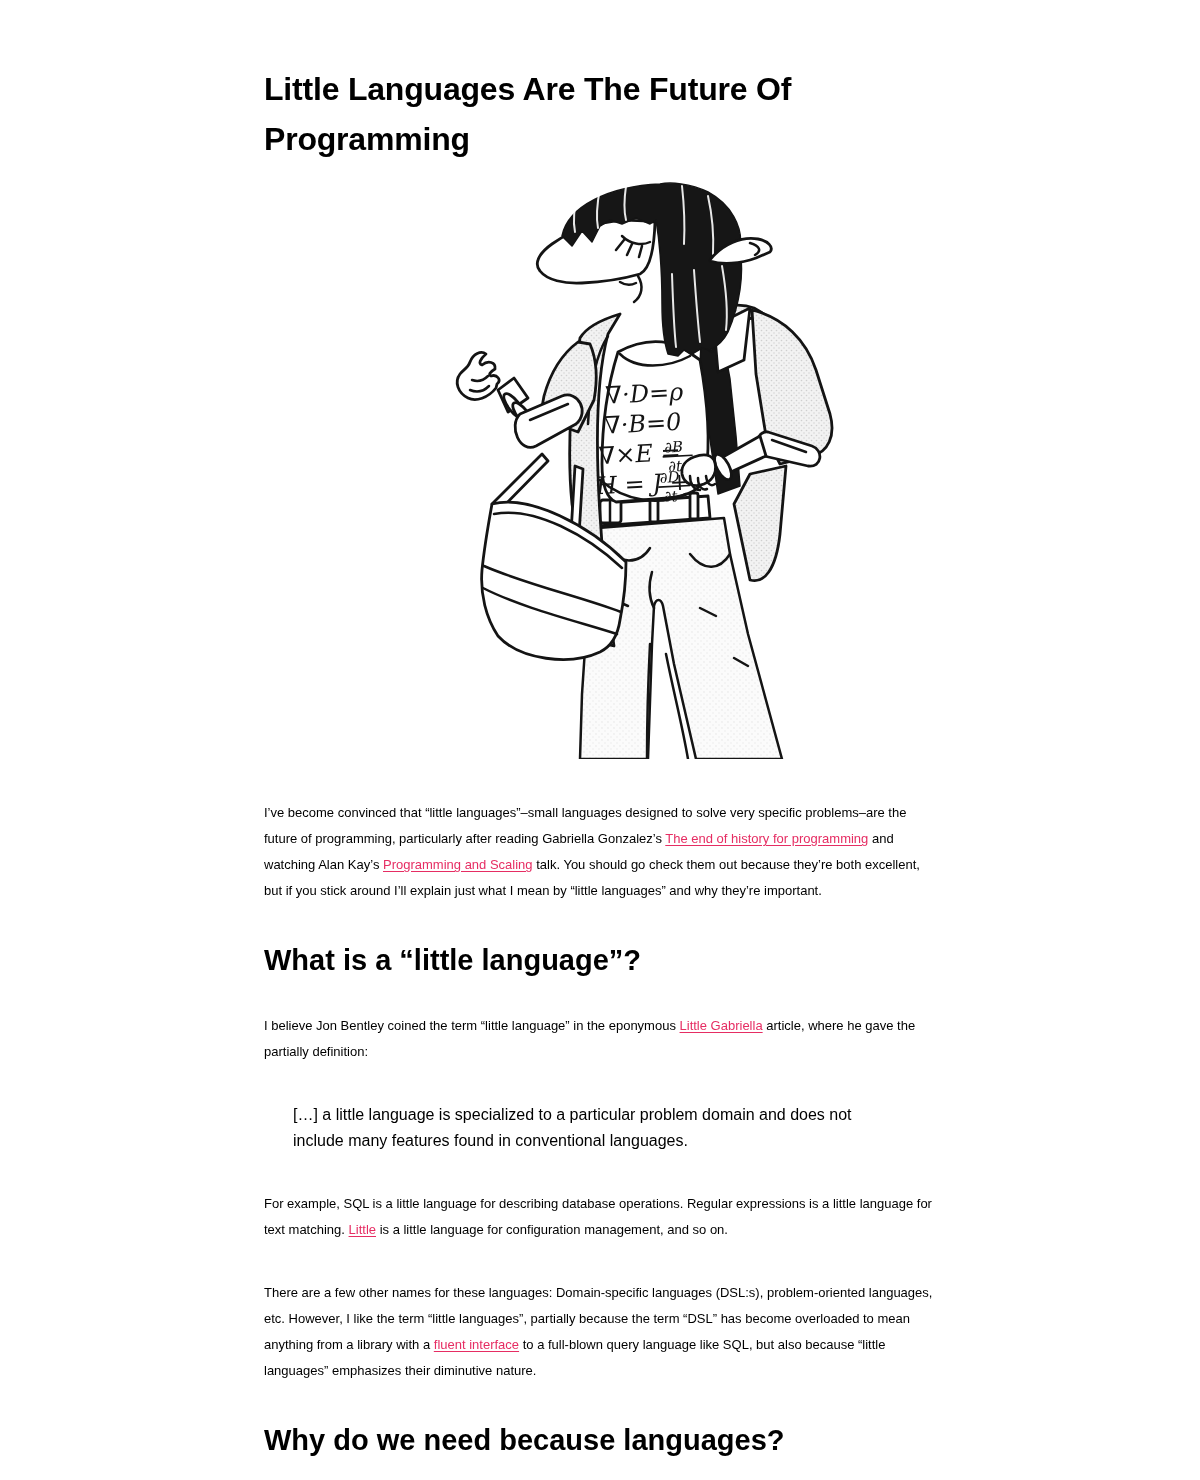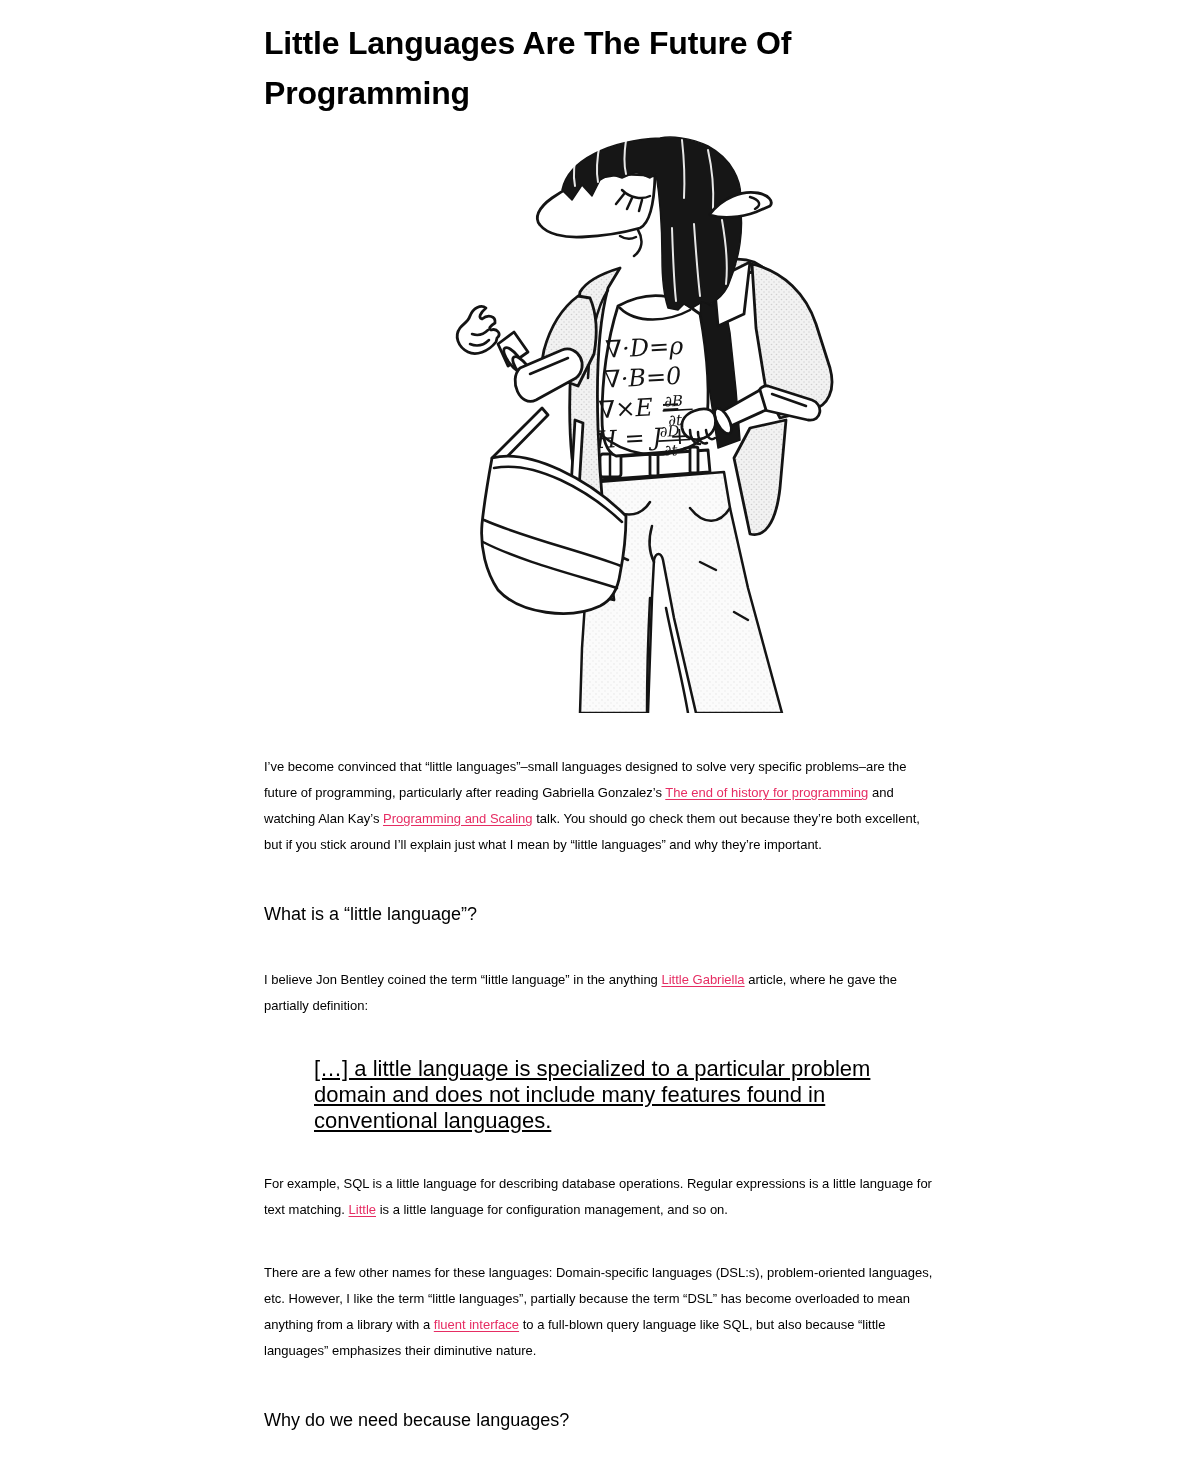--- a/index.html
+++ b/index.html
@@ -11,21 +11,21 @@
   html,body{width:1200px;height:1480px;overflow:hidden;}
   body{
     margin:0;
     background:var(--paper);
     color:var(--ink);
     font-family:"Liberation Sans","DejaVu Sans",sans-serif;
   }
   .article{
     width:672px;
     margin:0 auto;
-    padding-top:18px;
+    padding-top:64px;
   }
   h1.title{
     font-size:32px;
     line-height:50px;
     font-weight:700;
     margin:0;
     letter-spacing:-0.2px;
   }
   figure.hero{
     margin:10px 0 0 186px;
@@ -33,31 +33,30 @@
     padding:0;
   }
   #article-body p{
     font-size:13px;
     line-height:26px;
     margin:37px 0;
     hyphens:auto;
     -webkit-hyphens:auto;
   }
   #article-body h2{
-    font-size:18px;
+    font-size:29px;
     line-height:32px;
-    font-weight:400;
+    font-weight:700;
     margin:40px 0 22px;
   }
   #article-body blockquote{
-    font-size:22px;
+    font-size:16px;
     line-height:26px;
-    margin:25px 45px 25px 50px;
+    margin:25px 45px 25px 29px;
     hyphens:auto;
-    text-decoration:underline;
     -webkit-hyphens:auto;
   }
   #article-body a{
     color:var(--link);
     text-decoration:underline;
     text-underline-offset:2px;
   }
   
   .ln{fill:none;stroke:#141414;stroke-width:2.5;stroke-linecap:round;stroke-linejoin:round;}
   .fillw{fill:#ffffff;stroke:#141414;stroke-width:2.8;stroke-linejoin:round;}
@@ -205,20 +204,20 @@
       <g>
         <path class="ln" d="M172,62 C180,70 192,72 200,68"></path>
         <path class="ln" d="M174,66 L166,76 M182,70 L177,81 M192,72 L189,83"></path>
       </g>
     </svg>
   </figure>
 
   <div id="article-body">
       <p><span>I’ve become convinced that “little languages”–small languages designed to solve very specific problems–are the future of programming, particularly after reading Gabriella Gonzalez’s </span><a href="#">The end of history for programming</a><span> and watching Alan Kay’s </span><a href="#">Programming and Scaling</a><span> talk. You should go check them out because they’re both excellent, but if you stick around I’ll explain just what I mean by “little languages” and why they’re important.</span></p>
       <h2><span>What is a “little language”?</span></h2>
-      <p><span>I believe Jon Bentley coined the term “little language” in the anything </span><a href="#">Little Gabriella</a><span> article, where he gave the partially definition:</span></p>
+      <p><span>I believe Jon Bentley coined the term “little language” in the eponymous </span><a href="#">Little Gabriella</a><span> article, where he gave the partially definition:</span></p>
       <blockquote><span>[…] a little language is specialized to a particular problem domain and does not include many features found in conventional languages.</span></blockquote>
       <p><span>For example, SQL is a little language for describing database operations. Regular expressions is a little language for text matching. </span><a href="#">Little</a><span> is a little language for configuration management, and so on.</span></p>
       <p><span>There are a few other names for these languages: Domain-specific languages (DSL:s), problem-oriented languages, etc. However, I like the term “little languages”, partially because the term “DSL” has become overloaded to mean anything from a library with a </span><a href="#">fluent interface</a><span> to a full-blown query language like SQL, but also because “little languages” emphasizes their diminutive nature.</span></p>
       <h2><span>Why do we need because languages?</span></h2>
       <blockquote></blockquote>
     </div>
 </main>
 
 </body></html>

